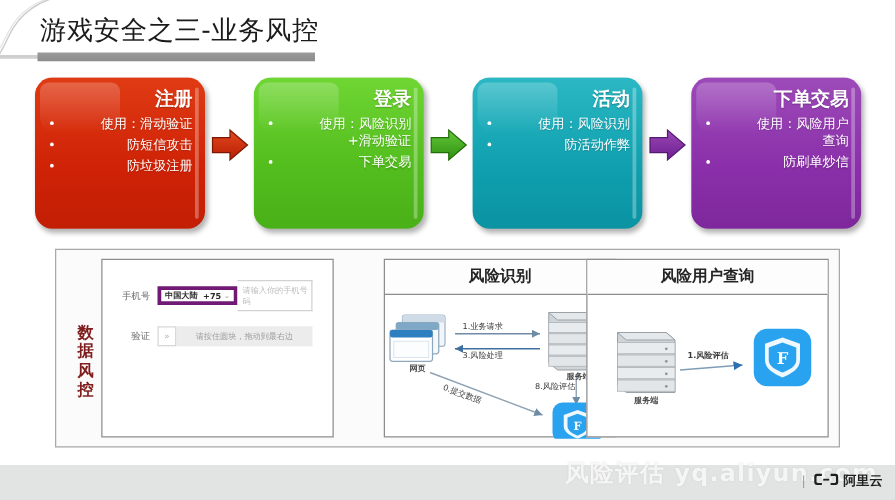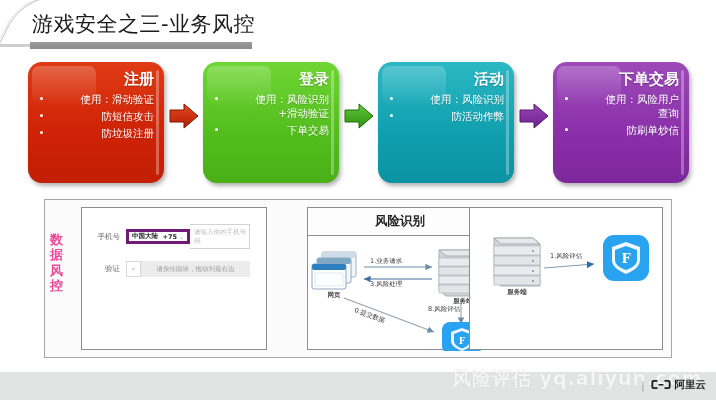--- a/index.html
+++ b/index.html
@@ -50,23 +50,23 @@
       background-image:linear-gradient(180deg,#2bb8c4 0%,#0f9fae 60%,#0b93a2 100%);}
   .c4{left:553px;top:62px;width:136px;height:121px;background:#8f37ae;
       background-image:linear-gradient(180deg,#9d4ab9 0%,#8a2fa9 60%,#7e279c 100%);}
 
   .arrow{position:absolute;top:98px;width:36px;height:36px;}
   .a1{left:166px;} .a2{left:341px;} .a3{left:516px;}
 
   
   .outer{position:absolute;left:44px;top:199px;width:628px;height:159px;
          background:#fbfbfb;border:1px solid #a8a8a8;box-sizing:border-box;}
-  .vlabel{position:absolute;left:50px;top:232px;width:26px;
-          font-size:13px;font-weight:700;color:#ec4899;line-height:1.18;
-          text-align:left;letter-spacing:1px;}
+  .vlabel{position:absolute;left:50px;top:259px;width:26px;
+          font-size:13px;font-weight:700;color:#7f1d1d;line-height:1.18;
+          text-align:right;letter-spacing:1px;}
 
   .panel{position:absolute;top:207px;height:143px;background:#ffffff;
          border:1px solid #8d8d8d;box-sizing:border-box;}
   .p1{left:81px;width:186px;}
   .p2{left:275px;width:186px;margin-left:32px;}
   .p3{left:469px;width:194px;}
   .panel .ph{height:27px;border-bottom:1px solid #8d8d8d;
              display:flex;align-items:center;justify-content:center;
              font-size:12.5px;color:#242424;background:#fdfdfd;font-weight:600;}
   .panel .pb{position:relative;height:calc(100% - 27px);}
@@ -280,20 +280,21 @@
         <div class="dlab" style="left:132px;top:61px;width:46px;">服务端</div>
         <div class="alab" style="left:62px;top:21px;">1.业务请求</div>
         <div class="alab" style="left:62px;top:44px;">3.风险处理</div>
         <div class="alab" style="left:48px;top:70px;transform:rotate(20deg);transform-origin:left top;">0.提交数据</div>
         <div class="alab" style="left:120px;top:69px;">8.风险评估</div>
       </div>
     </div>
   </div>
 
   <div class="panel p3">
+    <div class="ph">风险用户查询</div>
     <div class="pb">
       <div class="svgwrap">
         <svg width="192" height="115" viewBox="0 0 192 115">
           <g>
             <path d="M24,30 L63,30 L70,36 L70,78 L31,78 L24,72 Z" fill="#cfd4d8" stroke="#9aa1a7" stroke-width=".8"></path>
             <path d="M24,30 L63,30 L70,36 L31,36 Z" fill="#e4e8ea" stroke="#9aa1a7" stroke-width=".8"></path>
             <rect x="24" y="38" width="46" height="9" fill="#e9ecee" stroke="#a9b0b5" stroke-width=".6"></rect>
             <rect x="24" y="48" width="46" height="9" fill="#e2e6e9" stroke="#a9b0b5" stroke-width=".6"></rect>
             <rect x="24" y="58" width="46" height="9" fill="#e9ecee" stroke="#a9b0b5" stroke-width=".6"></rect>
             <rect x="24" y="68" width="46" height="9" fill="#e2e6e9" stroke="#a9b0b5" stroke-width=".6"></rect>
@@ -309,21 +310,21 @@
           </defs>
           <line x1="74" y1="60" x2="124" y2="56" stroke="#7f9cb5" stroke-width="1.2" marker-end="url(#ah3)"></line>
           <g>
             <rect x="133" y="27" width="46" height="46" rx="11" fill="#29a3f0"></rect>
             <path d="M156,34 L170,39 L170,52 C170,59 163,63 156,66 C149,63 142,59 142,52 L142,39 Z" fill="#ffffff" opacity=".92"></path>
             <path d="M156,38 L167,42 L167,52 C167,57 161.5,60 156,62 C150.5,60 145,57 145,52 L145,42 Z" fill="#29a3f0"></path>
             <text x="156" y="55" font-size="13" font-family="DejaVu Serif, serif" fill="#ffffff" text-anchor="middle" font-weight="bold">F</text>
           </g>
         </svg>
         <div class="dlab" style="left:24px;top:80px;width:46px;">服务端</div>
-        <div class="alab" style="left:80px;top:44px;">1.风险评估</div>
+        <div class="alab" style="left:80px;top:44px;font-weight:bold;">1.风险评估</div>
       </div>
     </div>
   </div>
 
   <div class="footer"></div>
   <div class="wmark">风险评估 yq.aliyun.com</div>
   <div class="fbrand">
     <span class="sep">|</span>
     <span>
       <svg width="20" height="11" viewBox="0 0 20 11">

